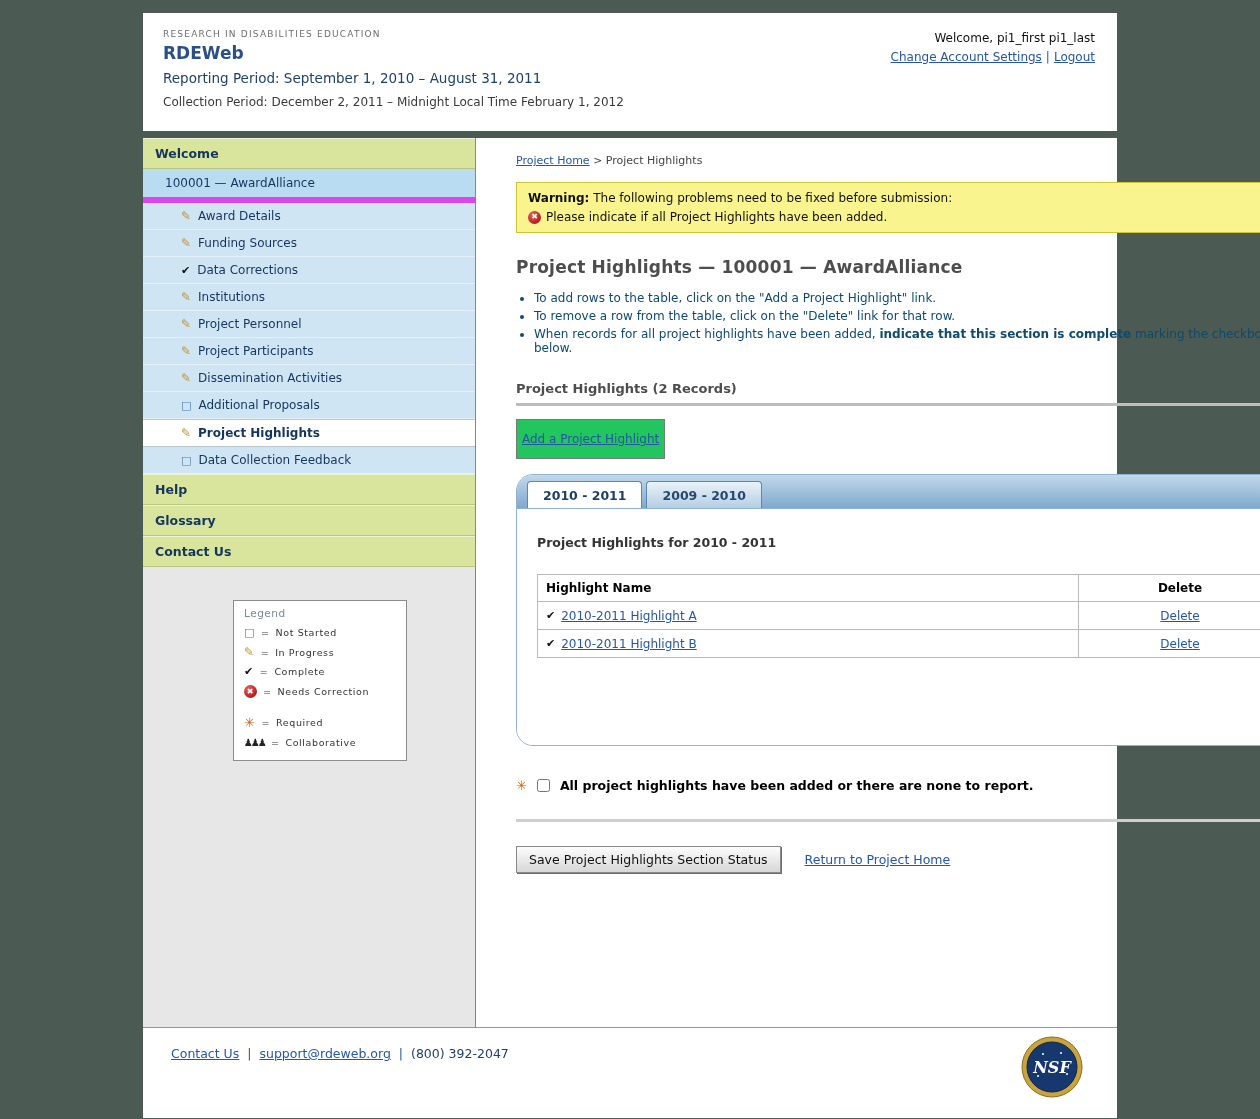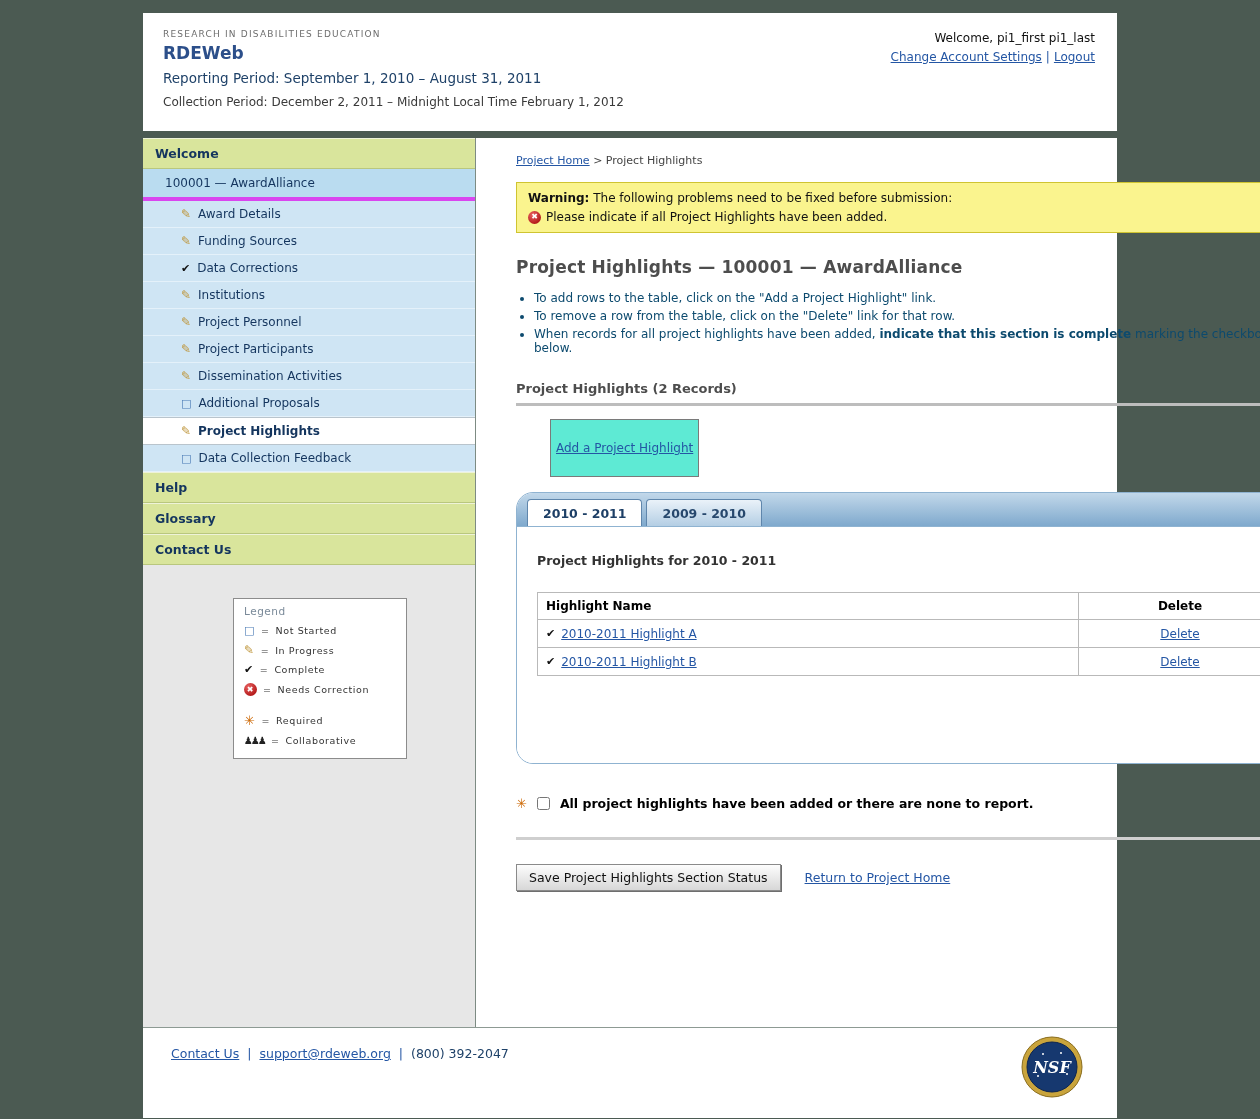--- a/index.html
+++ b/index.html
@@ -29,21 +29,21 @@
   
   .content-block{background:#fff;}
   .content-row{display:flex;min-height:889px;}
   .sidebar{width:332px;min-width:332px;background:#e7e7e7;border-right:1px solid #7d8b83;}
   .main{flex:1;padding:16px 26px 20px 40px;}
 
   
   .nav-head{background:#d9e59c;color:#14355e;font-weight:bold;font-size:12.5px;
     padding:7px 12px;border-top:1px solid #eef3d8;border-bottom:1px solid #b9c77e;cursor:pointer;}
   .award-row{background:#badcf0;color:#14355e;font-size:12px;padding:7px 12px 7px 22px;
-    border-bottom:4px solid #d946ef;cursor:pointer;}
+    border-bottom:6px solid #d946ef;cursor:pointer;}
   .nav-item{background:#cfe5f4;color:#14355e;font-size:12px;padding:6px 8px 6px 38px;
     border-bottom:1px solid #e4f1fa;display:flex;align-items:center;gap:7px;cursor:pointer;}
   .nav-item.active{background:#fff;font-weight:bold;border-top:1px solid #b9c4cc;border-bottom:1px solid #b9c4cc;}
 
   
   .i-box{color:#4a7ab5;font-size:11px;line-height:1;}
   .i-pencil{color:#bd9336;font-size:12px;line-height:1;}
   .i-check{color:#111;font-size:11px;font-weight:bold;line-height:1;}
   .i-err{display:inline-flex;align-items:center;justify-content:center;width:13px;height:13px;min-width:13px;
     border-radius:50%;background:radial-gradient(circle at 35% 30%,#e86060,#a00000);color:#fff;font-size:8px;font-weight:bold;line-height:1;}
@@ -63,21 +63,21 @@
   .warnbox{margin-top:15px;background:#faf48e;border:1px solid #cfc431;padding:8px 11px;font-size:12px;color:#111;}
   .warnbox .w1 b{font-weight:bold;text-align:center;}
   .warnbox .w2{margin-top:5px;display:flex;align-items:center;gap:5px;}
 
   
   .page-title{font-size:17px;font-weight:bold;color:#4d4d4d;margin-top:24px;letter-spacing:.2px;}
   ul.instructions{margin:14px 0 0 18px;padding:0;font-size:12px;color:#0c4a6e;}
   ul.instructions li{margin:4px 0;}
   .section-head{margin-top:26px;font-size:13px;font-weight:bold;color:#4d4d4d;
     padding-bottom:7px;border-bottom:3px solid #bdbdbd;}
-  .add-box{display:inline-block;margin-top:13px;border:1px solid #7a7a7a;padding:21px 5px;background:#5eead4;margin-left:34px;}
+  .add-box{display:inline-block;margin-top:13px;border:1px solid #7a7a7a;padding:12px 5px;background:#22c55e;}
   .add-box a{font-size:12px;}
 
   
   .tabs-wrap{margin-top:15px;border:1px solid #8fb3d1;border-radius:17px;overflow:hidden;background:#fff;}
   .tabbar{height:33px;background:linear-gradient(#c2d8ea,#7fa9cd);border-bottom:1px solid #8fb3d1;
     display:flex;align-items:flex-end;padding-left:10px;gap:4px;}
   .tab{border:1px solid #5f86ac;border-bottom:none;border-radius:4px 4px 0 0;
     padding:6px 15px 5px 15px;font-size:12.5px;font-weight:bold;color:#1d3f66;cursor:pointer;}
   .tab.active{background:#fff;}
   .tab.inactive{background:linear-gradient(#eaf2f9,#b4cee4);color:#27486d;}

